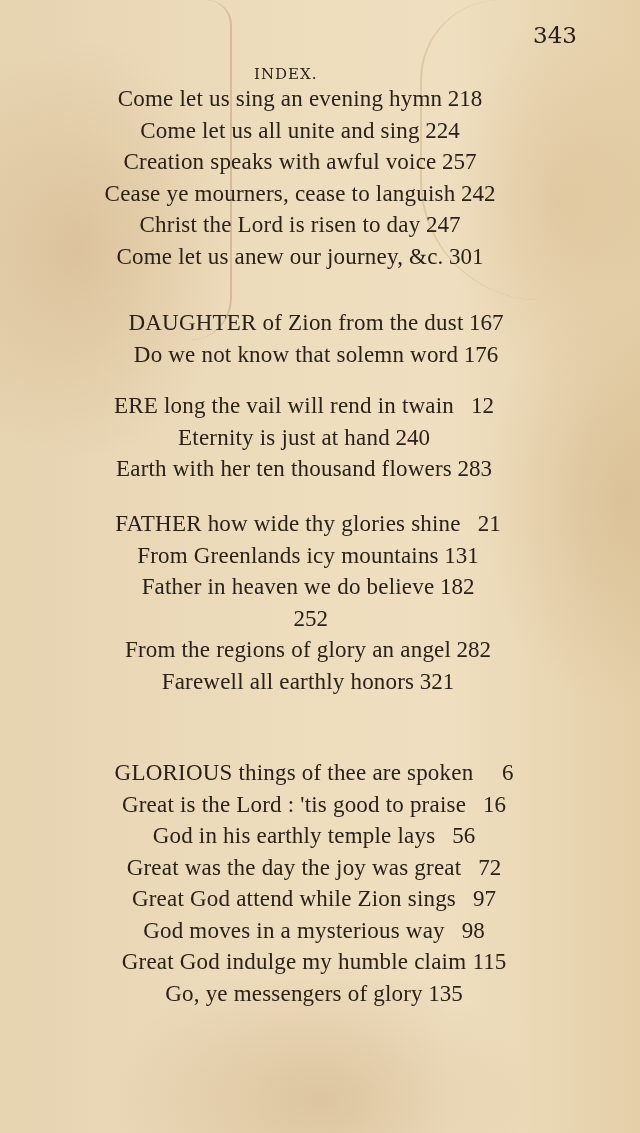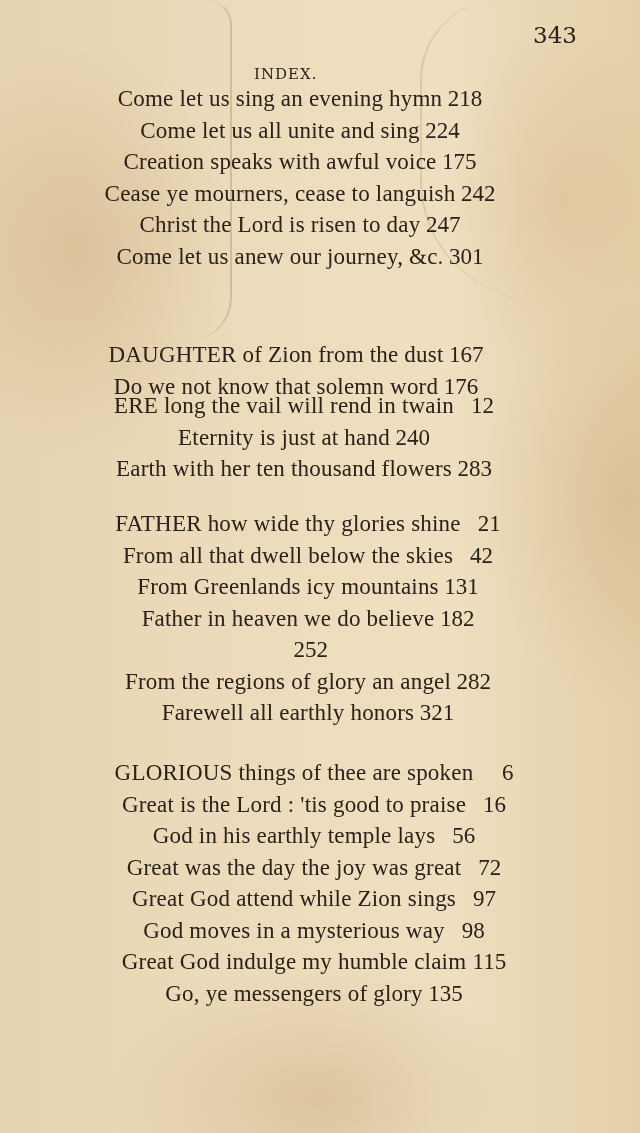--- a/index.html
+++ b/index.html
@@ -62,37 +62,37 @@
   <div class="row">
       <span class="t">Come let us sing an evening hymn</span>
       <span class="n">218</span>
     </div>
   <div class="row">
       <span class="t">Come let us all unite and sing</span>
       <span class="n">224</span>
     </div>
   <div class="row">
       <span class="t">Creation speaks with awful voice</span>
-      <span class="n">175</span>
+      <span class="n">257</span>
     </div>
   <div class="row">
       <span class="t">Cease ye mourners, cease to languish</span>
       <span class="n">242</span>
     </div>
   <div class="row">
       <span class="t">Christ the Lord is risen to day</span>
       <span class="n">247</span>
     </div>
   <div class="row">
       <span class="t">Come let us anew our journey, &amp;c.</span>
       <span class="n">301</span>
     </div>
 </div>
 
-<div class="section" style="left:8px; top:310px; width:576px;margin-top:32px;">
+<div class="section" style="left:28px; top:310px; width:576px;">
   <div class="row">
       <span class="t">DAUGHTER of Zion from the dust</span>
       <span class="n">167</span>
     </div>
   <div class="row">
       <span class="t">Do we not know that solemn word</span>
       <span class="n">176</span>
     </div>
 </div>
 
@@ -108,24 +108,20 @@
   <div class="row">
       <span class="t">Earth with her ten thousand flowers</span>
       <span class="n">283</span>
     </div>
 </div>
 
 <div class="section" style="left:20px; top:511px; width:576px;">
   <div class="row">
       <span class="t">FATHER how wide thy glories shine</span>
       <span class="n">21</span>
-    </div>
-  <div class="row">
-      <span class="t">From all that dwell below the skies</span>
-      <span class="n">42</span>
     </div>
   <div class="row">
       <span class="t">From Greenlands icy mountains</span>
       <span class="n">131</span>
     </div>
   <div class="row">
       <span class="t">Father in heaven we do believe</span>
       <span class="n">182</span>
     </div>
   <div class="row">

